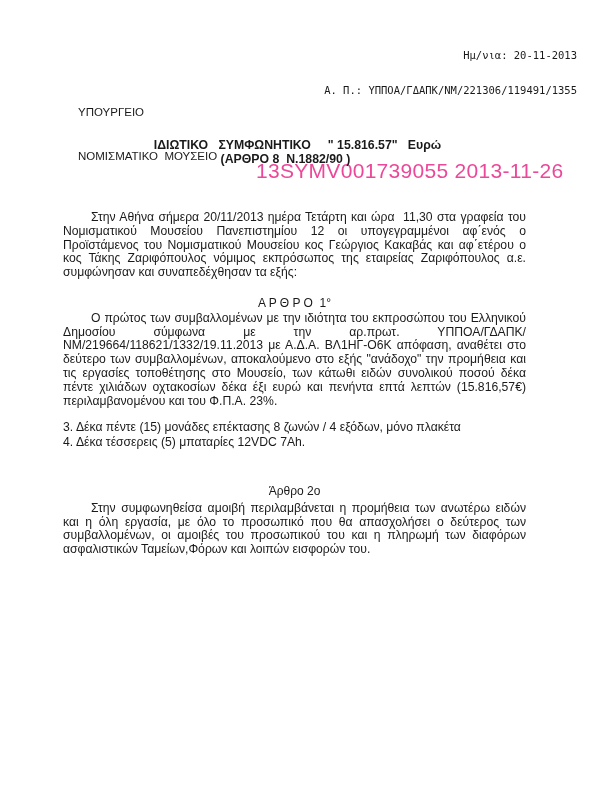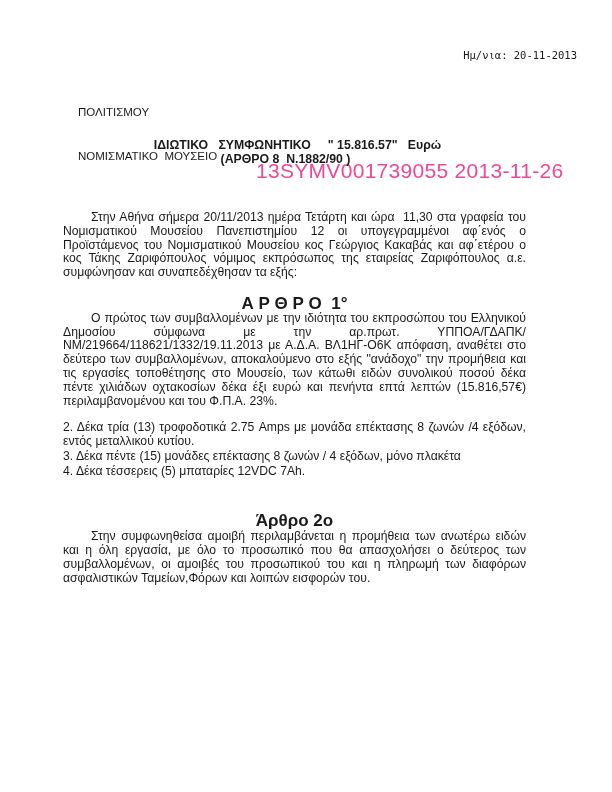--- a/index.html
+++ b/index.html
@@ -74,61 +74,61 @@
     top: 210px;
     width: 465px;
     font-size: 12.2px;
     line-height: 13.8px;
     text-align: justify;
     z-index: 2;
   }
   .body-text p { margin: 1px; text-indent: 28px; }
   .article-heading {
     text-align: center;
-    font-weight: bold;
+    font-weight: normal;
     text-indent: 0 !important;
-    font-size: 17px;
+    font-size: 12px;
   }
   .h-art1 { margin-top: 17px !important; }
   .h-art2 { margin-top: 35px !important; }
   .list { margin-top: 13px; }
   .list p { text-indent: 0; }
   .p-after-heading { margin-top: 13px !important; }
   .p-follow { margin-top: 3px !important; }
 </style>
 </head>
 <body>
 
 <div class="page">
 
   <div class="header-right">
     <div>Ημ/νια: 20-11-2013</div>
+    <div>Α. Π.: ΥΠΠΟΑ/ΓΔΑΠΚ/ΝΜ/221306/119491/1355</div>
   </div>
 
   <div class="agency">
-    <div>ΠΟΛΙΤΙΣΜΟΥ</div>
+    <div>ΥΠΟΥΡΓΕΙΟ</div>
     <div>ΝΟΜΙΣΜΑΤΙΚΟ  ΜΟΥΣΕΙΟ</div>
   </div>
 
   <div class="title-block">
     <div class="pre">ΙΔΙΩΤΙΚΟ   ΣΥΜΦΩΝΗΤΙΚΟ     " 15.816.57"   Ευρώ</div>
     <div class="pre title-line2">(ΑΡΘΡΟ 8  Ν.1882/90 )</div>
   </div>
 
   <div class="watermark">13SYMV001739055 2013-11-26</div>
 
 
   <div class="body-text">
     <p class="pre">Στην Αθήνα σήμερα 20/11/2013 ημέρα Τετάρτη και ώρα  11,30 στα γραφεία του Νομισματικού Μουσείου Πανεπιστημίου 12 οι υπογεγραμμένοι αφ΄ενός ο Προϊστάμενος του Νομισματικού Μουσείου κος Γεώργιος Κακαβάς και αφ΄ετέρου ο κος Τάκης Ζαριφόπουλος νόμιμος εκπρόσωπος της εταιρείας Ζαριφόπουλος α.ε. συμφώνησαν και συναπεδέχθησαν τα εξής:</p>
 
     <p class="article-heading h-art1 pre">Α Ρ Θ Ρ Ο  1°</p>
     <p class="pre">Ο πρώτος των συμβαλλομένων με την ιδιότητα του εκπροσώπου του Ελληνικού Δημοσίου σύμφωνα με την αρ.πρωτ. ΥΠΠΟΑ/ΓΔΑΠΚ/ΝΜ/219664/118621/1332/19.11.2013 με Α.Δ.Α. ΒΛ1ΗΓ-Ο6Κ απόφαση, αναθέτει στο δεύτερο των συμβαλλομένων, αποκαλούμενο στο εξής "ανάδοχο" την προμήθεια και τις εργασίες τοποθέτησης στο Μουσείο, των κάτωθι ειδών συνολικού ποσού δέκα πέντε χιλιάδων οχτακοσίων δέκα έξι ευρώ και πενήντα επτά λεπτών (15.816,57€) περιλαμβανομένου και του Φ.Π.Α. 23%.</p>
 
     <div class="list">
-      <p class="pre">2. Δέκα τρία (13) τροφοδοτικά 2.75 Amps με μονάδα επέκτασης 8 ζωνών /4 εξόδων, εντός μεταλλικού κυτίου.</p>
       <p class="pre">3. Δέκα πέντε (15) μονάδες επέκτασης 8 ζωνών / 4 εξόδων, μόνο πλακέτα</p>
       <p class="pre">4. Δέκα τέσσερεις (5) μπαταρίες 12VDC 7Ah.</p>
     </div>
 
     <p class="article-heading h-art2 pre">Άρθρο 2ο</p>
     <p class="p-follow pre">Στην συμφωνηθείσα αμοιβή περιλαμβάνεται η προμήθεια των ανωτέρω ειδών και η όλη εργασία, με όλο το προσωπικό που θα απασχολήσει ο δεύτερος των συμβαλλομένων, οι αμοιβές του προσωπικού του και η πληρωμή των διαφόρων ασφαλιστικών Ταμείων,Φόρων και λοιπών εισφορών του.</p>
   </div>
 
 </div>
 

